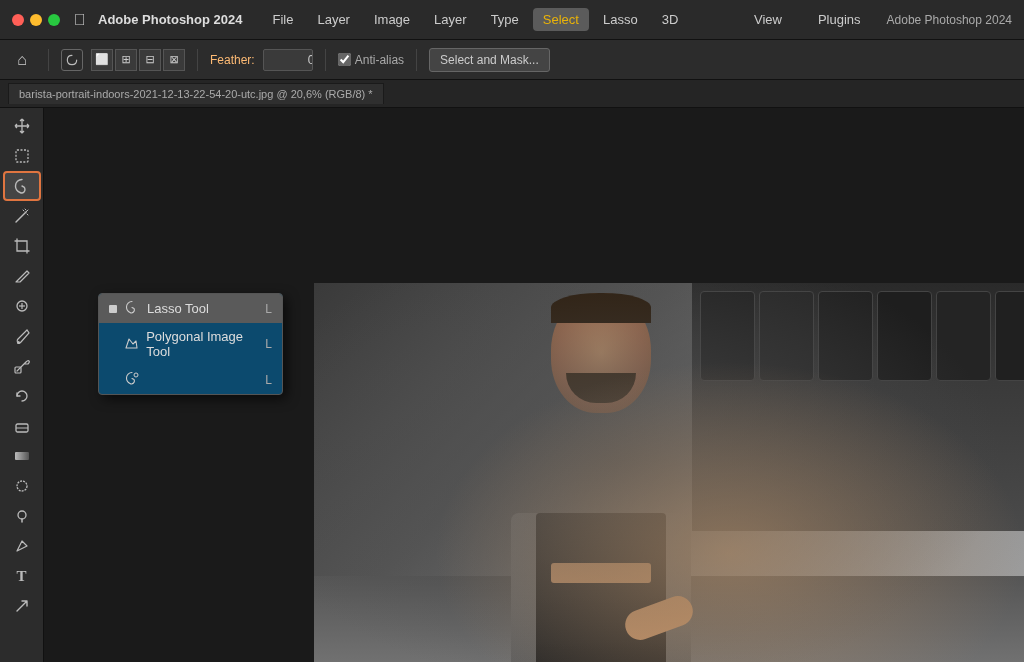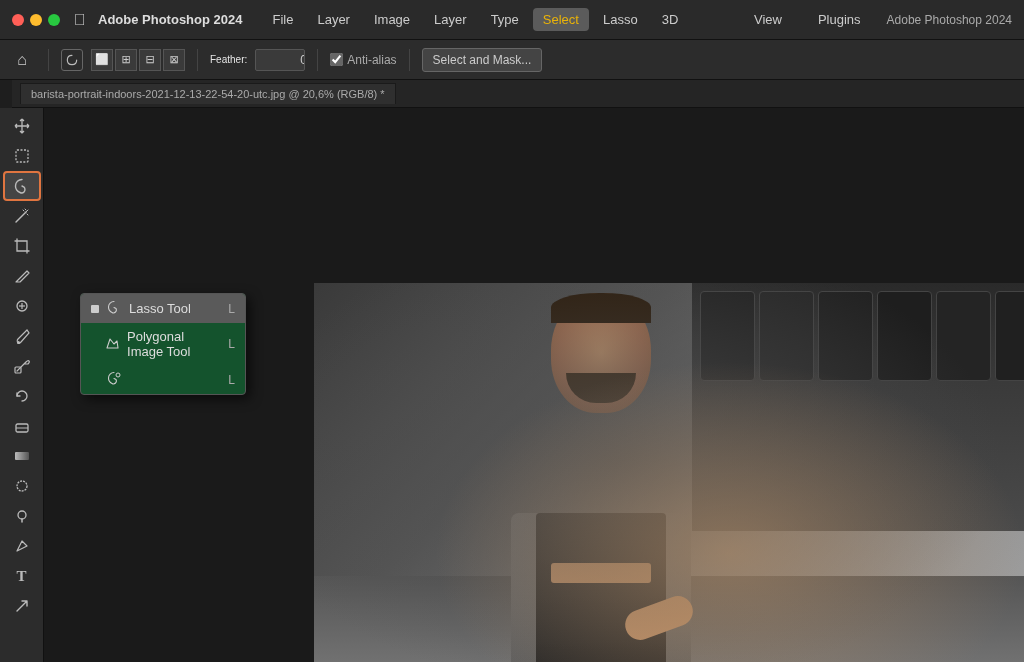--- a/index.html
+++ b/index.html
@@ -89,21 +89,21 @@
     .selection-mode-btns {
       display: flex; gap: 2px;
     }
     .sel-btn {
       width: 22px; height: 22px;
       border: 1px solid #555;
       background: #3a3a3a;
       display: flex; align-items: center; justify-content: center;
       font-size: 11px; color: #ccc; cursor: pointer;
     }
-    .feather-label { font-size: 10px; color: #e5e5e5; }
+    .feather-label { font-size: 12px; color: #fdba74; }
     .feather-input {
       width: 50px; height: 22px;
       background: #3a3a3a; border: 1px solid #555;
       color: #ccc; font-size: 12px; text-align: center;
       border-radius: 2px; outline: none; padding-left: 44px;
     }
     .checkbox-wrap {
       display: flex; align-items: center; gap: 4px; font-size: 12px; color: #aaa;
     }
     .checkbox-wrap input { accent-color: #666; }
@@ -114,21 +114,20 @@
     }
 
     
     .tab-bar {
       height: 28px;
       background: #252525;
       display: flex;
       align-items: center;
       padding: 0 8px;
       border-bottom: 1px solid #111;
-      margin-left: 12px;
     }
     .tab {
       font-size: 11px; color: #aaa;
       padding: 4px 10px;
       background: #2f2f2f;
       border: 1px solid #1a1a1a;
       border-bottom: none;
     }
 
     
@@ -189,25 +188,25 @@
       position: absolute; inset: 0;
       background:
         radial-gradient(ellipse at 55% 60%, rgba(180,140,100,0.6) 0%, transparent 50%),
         radial-gradient(ellipse at 40% 40%, rgba(80,80,80,0.8) 0%, transparent 60%);
     }
 
     
     .tool-dropdown {
       position: absolute;
       top: 185px;
-      left: 36px;
-      background: #14532d;
+      left: 54px;
+      background: #0c4a6e;
       border: 1px solid #555;
       border-radius: 4px;
-      width: 166px;
+      width: 185px;
       box-shadow: 4px 4px 12px rgba(0,0,0,0.6);
       z-index: 100;
       overflow: hidden;
     }
     .dropdown-item {
       display: flex;
       align-items: center;
       padding: 6px 10px;
       gap: 8px;
       cursor: pointer;

